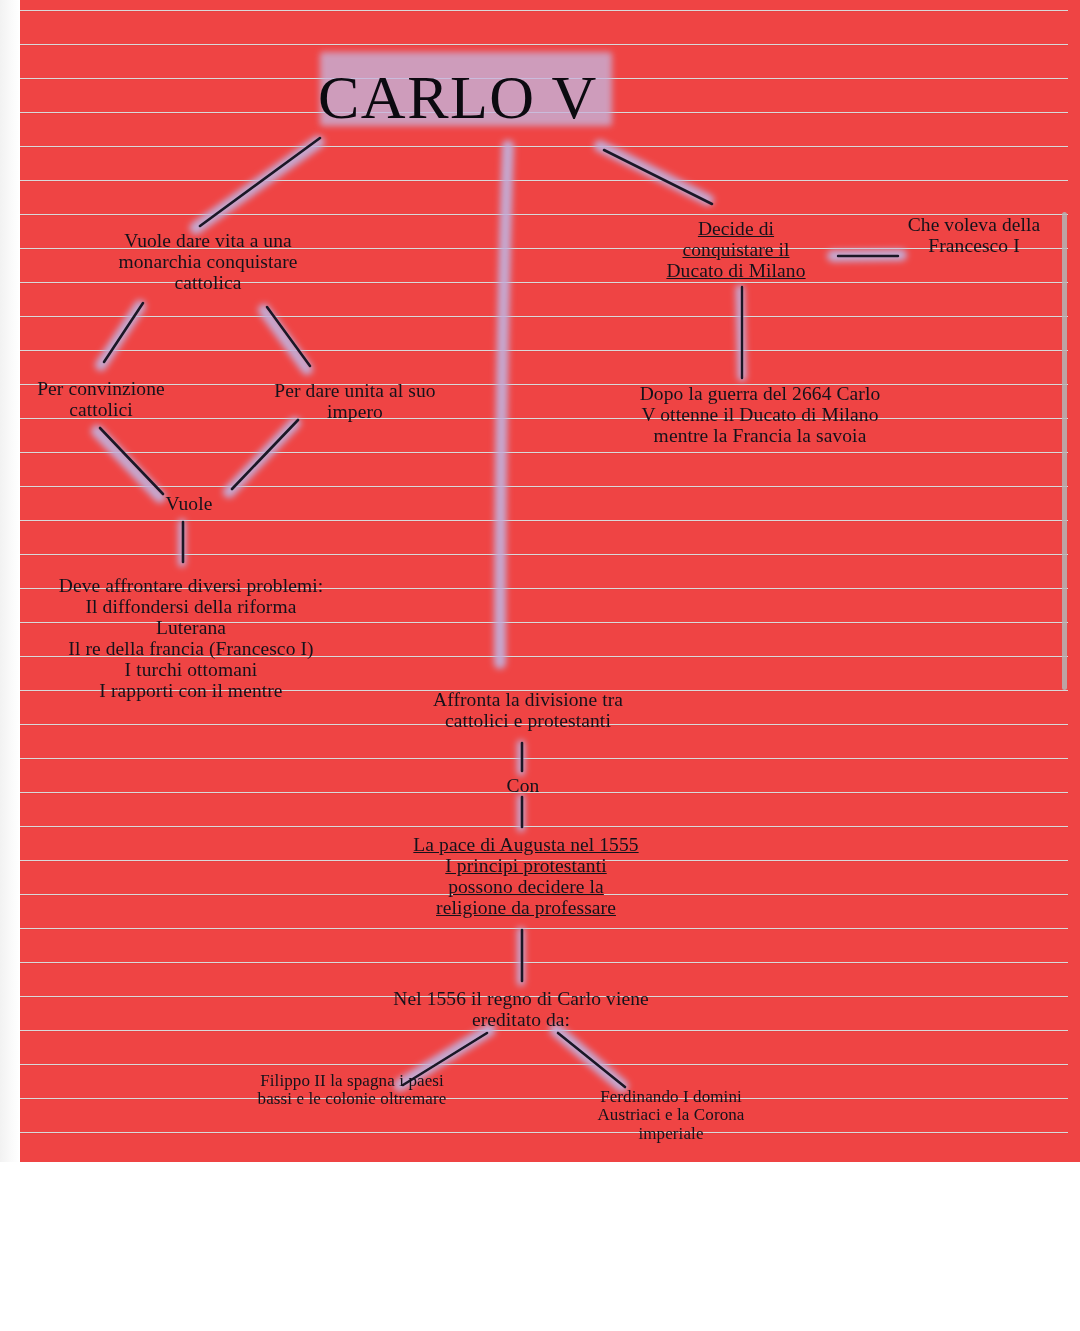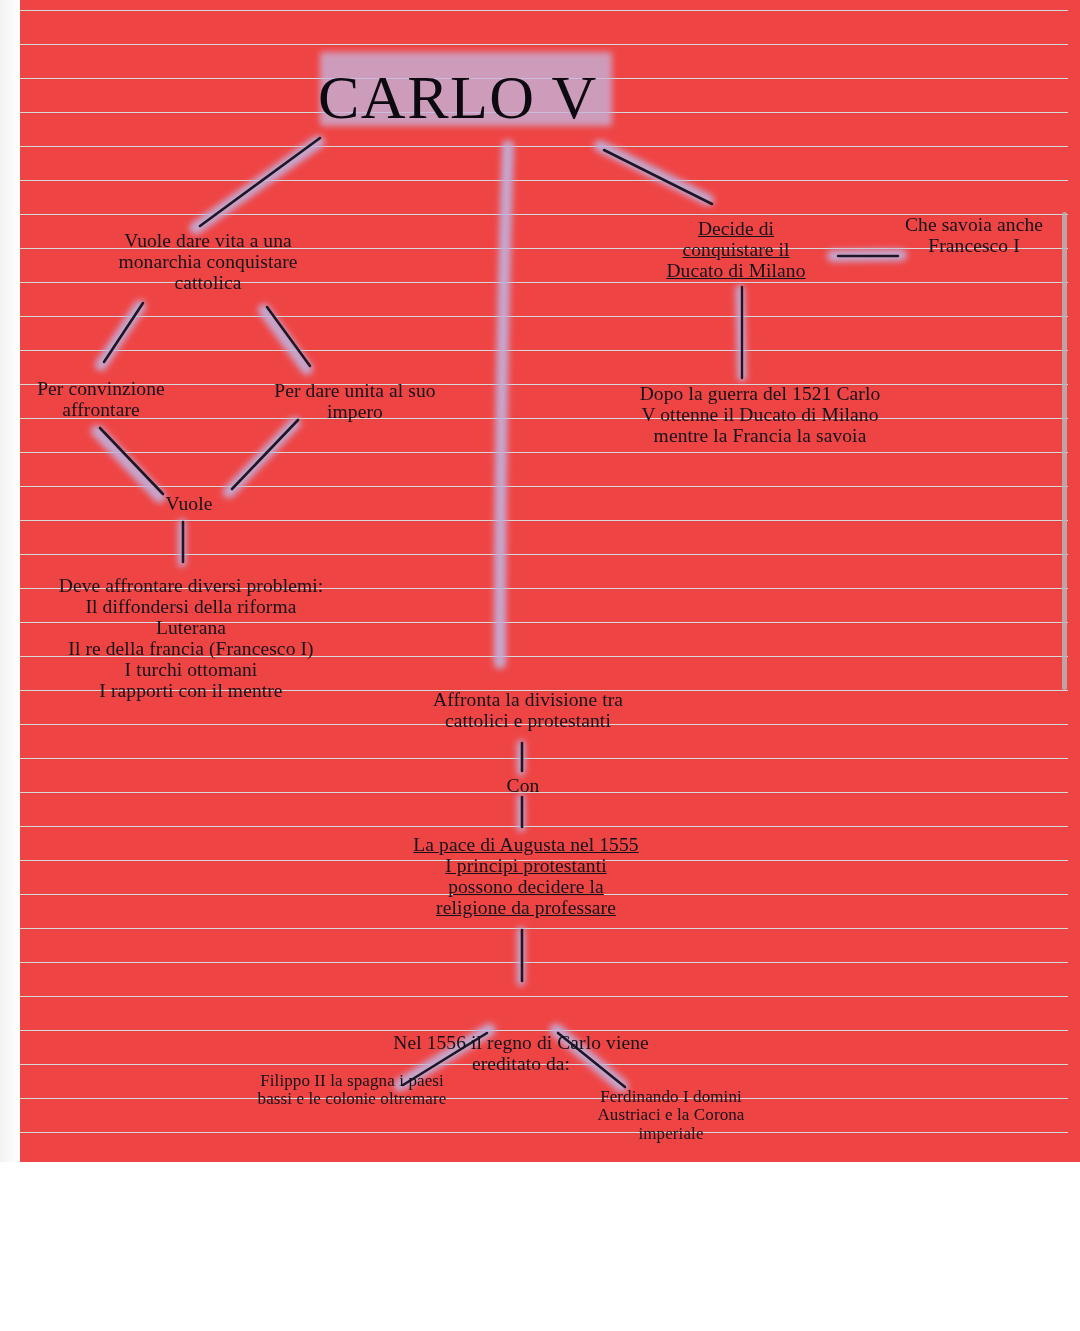--- a/index.html
+++ b/index.html
@@ -216,44 +216,44 @@
 
   <div id="title">CARLO V</div>
 
   <div id="nodes">
       <div class="node lead" style="left: 88px; top: 230px; width: 240px;">Vuole dare vita a una
 monarchia conquistare
 cattolica</div>
       <div class="node lead" style="left: 648px; top: 218px; width: 176px; text-decoration: underline;">Decide di
 conquistare il
 Ducato di Milano</div>
-      <div class="node lead" style="left: 890px; top: 214px; width: 168px;">Che savoia anche
+      <div class="node lead" style="left: 890px; top: 214px; width: 168px;">Che voleva della
 Francesco I</div>
       <div class="node lead" style="left: 10px; top: 378px; width: 182px;">Per convinzione
-affrontare</div>
+cattolici</div>
       <div class="node lead" style="left: 250px; top: 380px; width: 210px;">Per dare unita al suo
 impero</div>
-      <div class="node lead" style="left: 604px; top: 383px; width: 312px;">Dopo la guerra del 1521 Carlo
+      <div class="node lead" style="left: 604px; top: 383px; width: 312px;">Dopo la guerra del 2664 Carlo
 V ottenne il Ducato di Milano
 mentre la Francia la savoia</div>
       <div class="node lead" style="left: 158px; top: 493px; width: 62px;">Vuole</div>
       <div class="node lead" style="left: 28px; top: 575px; width: 326px;">Deve affrontare diversi problemi:
 Il diffondersi della riforma
 Luterana
 Il re della francia (Francesco I)
 I turchi ottomani
 I rapporti con il mentre</div>
       <div class="node lead" style="left: 398px; top: 689px; width: 260px;">Affronta la divisione tra
 cattolici e protestanti</div>
       <div class="node lead" style="left: 498px; top: 775px; width: 50px;">Con</div>
       <div class="node lead" style="left: 383px; top: 834px; width: 286px; text-decoration: underline;">La pace di Augusta nel 1555
 I principi protestanti
 possono decidere la
 religione da professare</div>
-      <div class="node lead" style="left: 370px; top: 988px; width: 302px; margin-top: 44px;">Nel 1556 il regno di Carlo viene
+      <div class="node lead" style="left: 370px; top: 988px; width: 302px;">Nel 1556 il regno di Carlo viene
 ereditato da:</div>
       <div class="node small" style="left: 238px; top: 1072px; width: 228px;">Filippo II la spagna i paesi
 bassi e le colonie oltremare</div>
       <div class="node small" style="left: 583px; top: 1088px; width: 176px;">Ferdinando I domini
 Austriaci e la Corona
 imperiale</div>
     </div>
 
   <div id="scrollbar-track">
     <div id="scrollbar-thumb" style="top: 212px; height: 478px; background: rgb(180, 180, 180);"></div>

